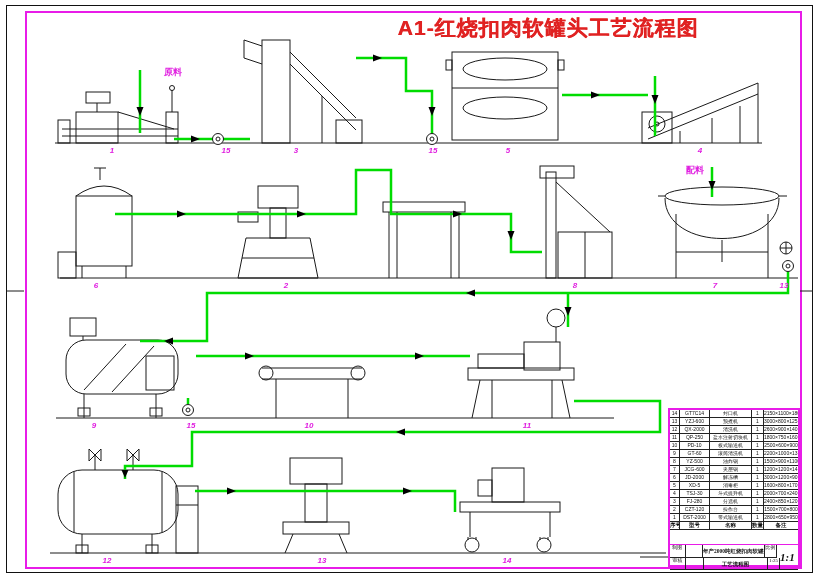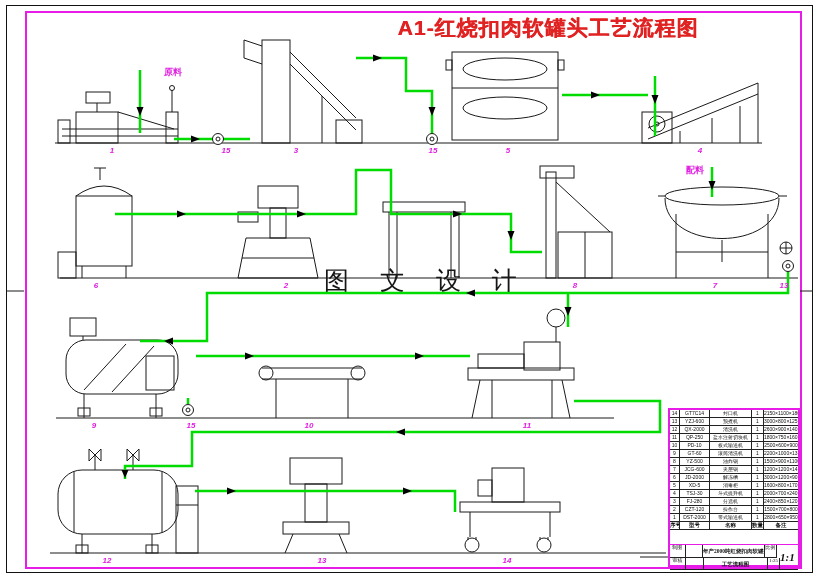--- a/index.html
+++ b/index.html
@@ -35,21 +35,20 @@
   .tb-main{font-size:5.5px;line-height:12px;font-weight:bold;white-space:nowrap;}
   .tb-big{font-size:11px;line-height:24px;font-weight:bold;font-style:italic;border-right:none;}
 </style>
 </head>
 <body>
 
 <div id="page">
   <div id="outer-border"></div>
   <div id="inner-border"></div>
 
-  <div id="watermark">图 文 设 计</div>
 
   <svg id="scene" width="820" height="579" viewBox="0 0 820 579">
     <g stroke="#1a1a1a" stroke-width="1" fill="none">
       <line x1="55" y1="143" x2="762" y2="143"></line>
       <line x1="60" y1="278" x2="798" y2="278"></line>
       <line x1="56" y1="418" x2="614" y2="418"></line>
       <line x1="50" y1="553" x2="666" y2="553"></line>
       <line x1="6" y1="291" x2="24" y2="291"></line>
       <line x1="800" y1="291" x2="813" y2="291"></line>
       <line x1="640" y1="557" x2="668" y2="557"></line>

